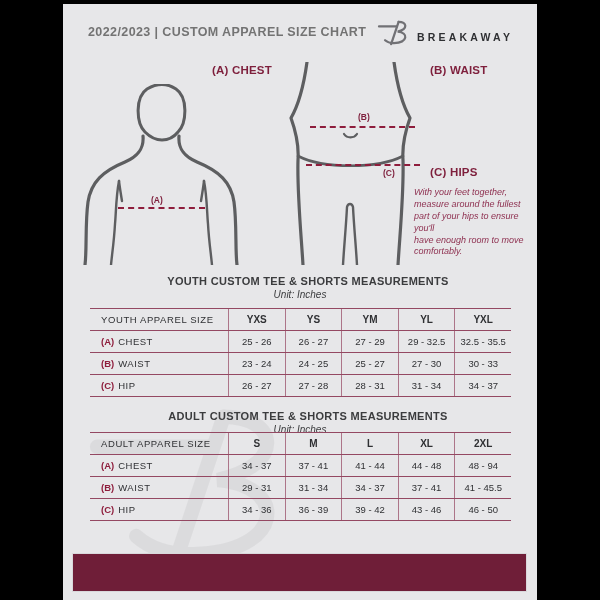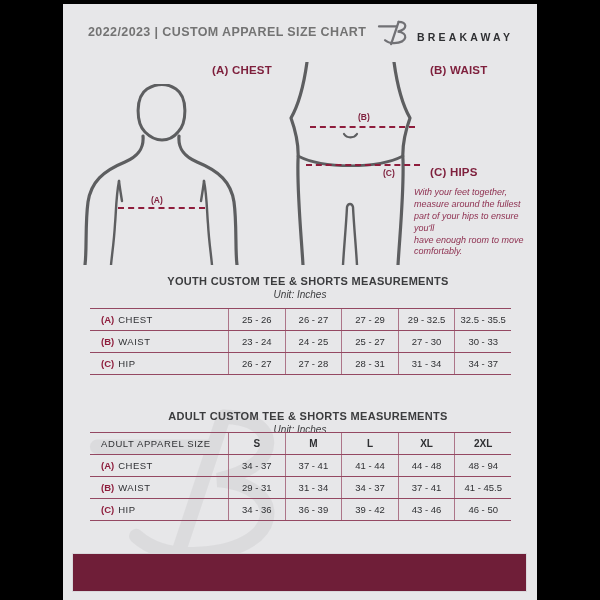--- a/index.html
+++ b/index.html
@@ -145,20 +145,28 @@
 
 <div class="abs instr" style="left:414px;top:166px;width:114px;">
   <p class="ilabel">(C) HIPS</p>
   <p class="itext">With your feet together, measure around the fullest part of your hips to ensure you'll
 have enough room to move comfortably.</p>
 </div>
 
 <div class="abs sec-title" style="top:275px;">YOUTH CUSTOM TEE &amp; SHORTS MEASUREMENTS</div>
 <div class="abs sec-unit" style="top:289px;">Unit: Inches</div>
 <div class="abs sizetable" style="top:308px;">
+    <div class="tr head">
+      <div class="cell first">YOUTH APPAREL SIZE</div>
+      <div class="cell">YXS</div>
+      <div class="cell">YS</div>
+      <div class="cell">YM</div>
+      <div class="cell">YL</div>
+      <div class="cell">YXL</div>
+    </div>
     <div class="tr">
       <div class="cell first">
         <span class="prefix">(A)</span>
         <span class="lbl">CHEST</span>
       </div>
       <div class="cell">25 - 26</div>
       <div class="cell">26 - 27</div>
       <div class="cell">27 - 29</div>
       <div class="cell">29 - 32.5</div>
       <div class="cell">32.5 - 35.5</div>

